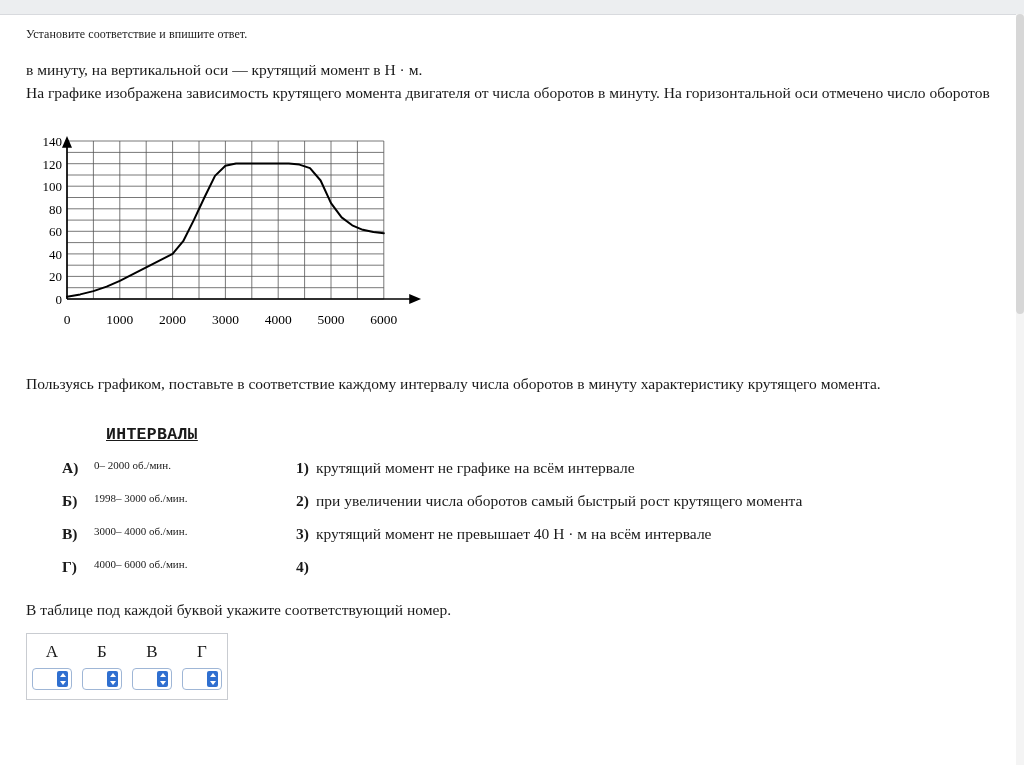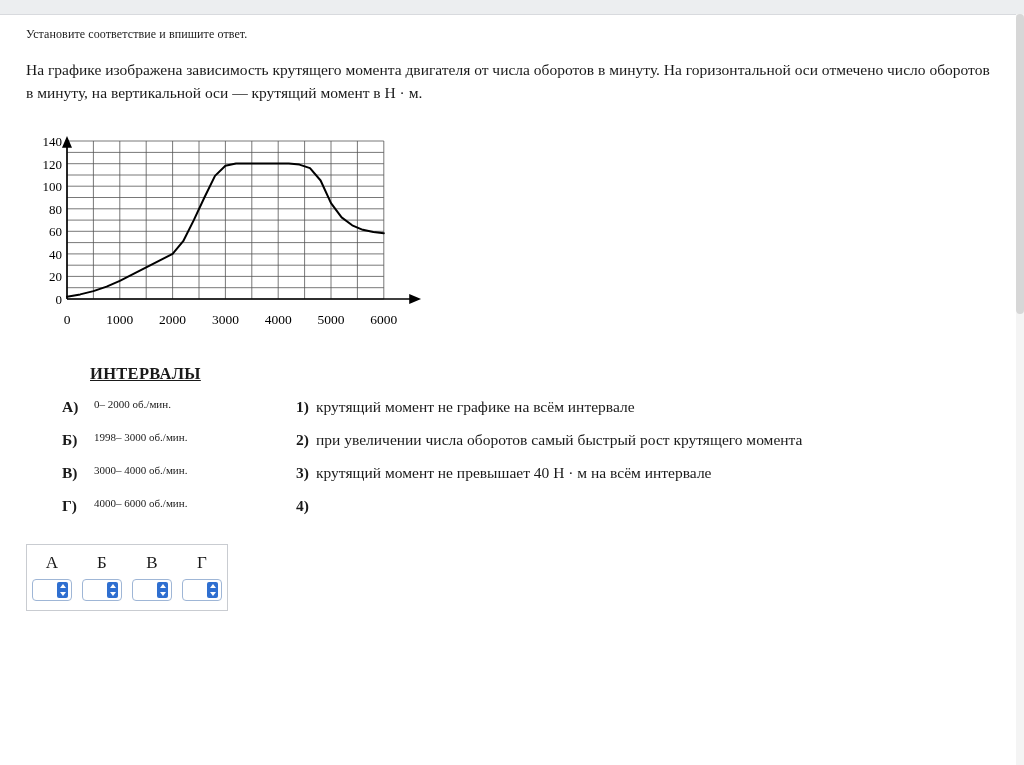--- a/index.html
+++ b/index.html
@@ -59,21 +59,21 @@
     position: relative;
     height: 26px;
   }
   .col-head {
     position: absolute;
     font-weight: bold;
     font-size: 16.5px;
     text-decoration: underline;
     letter-spacing: 0.3px;
   }
-  .col-head.left { left: 64px; }
+  .col-head.left { left: 80px; font-family: Liberation Mono, monospace; }
   .col-head.right { left: 474px; }
 
   .match-rows {
     margin-top: 8px;
     position: relative;
   }
   .match-row {
     position: relative;
     height: 33px;
   }
@@ -195,22 +195,22 @@
 <div class="topbar"></div>
 
 <div class="scrollbar">
   <div class="thumb"></div>
 </div>
 
 <div class="page">
 
   <div class="task-title">Установите соответствие и впишите ответ.</div>
 
+  <p class="para nojust">в минуту, на вертикальной оси —  крутящий момент в Н · м.</p>
   <p class="para">На графике изображена зависимость крутящего момента двигателя от числа оборотов в минуту. На горизонтальной оси отмечено число оборотов</p>
-  <p class="para nojust">в минуту, на вертикальной оси —  крутящий момент в Н · м.</p>
 
   <div class="chart-wrap">
     <svg class="chart-svg" width="420" height="200" viewBox="0 0 420 200">
 
       <g stroke="#555" stroke-width="0.8">
 
         <line x1="37" y1="7" x2="37" y2="165"></line>
         <line x1="63.4" y1="7" x2="63.4" y2="165"></line>
         <line x1="89.8" y1="7" x2="89.8" y2="165"></line>
         <line x1="116.2" y1="7" x2="116.2" y2="165"></line>
@@ -266,20 +266,21 @@
         <text x="89.8" y="190">1000</text>
         <text x="142.6" y="190">2000</text>
         <text x="195.4" y="190">3000</text>
         <text x="248.2" y="190">4000</text>
         <text x="301" y="190">5000</text>
         <text x="353.8" y="190">6000</text>
       </g>
     </svg>
   </div>
 
+  <p class="para" style="margin-top:38px;">Пользуясь графиком, поставьте в соответствие каждому интервалу числа оборотов в минуту характеристику крутящего момента.</p>
 
   <div class="lists-head">
     <div class="col-head left">ИНТЕРВАЛЫ</div>
   </div>
 
   <div class="match-rows">
     <div class="match-row">
       <span class="mr-letter">А)</span>
       <span class="mr-interval">0– 2000 об./мин.</span>
       <span class="mr-num">1)</span>
@@ -297,20 +298,21 @@
       <span class="mr-num">3)</span>
       <span class="mr-char">крутящий момент не превышает 40  Н · м на всём интервале</span>
     </div>
     <div class="match-row">
       <span class="mr-letter">Г)</span>
       <span class="mr-interval">4000– 6000 об./мин.</span>
       <span class="mr-num">4)</span>
     </div>
   </div>
 
+  <div class="note">В таблице под каждой буквой укажите соответствующий номер.</div>
 
   <div class="answer-table">
     <div class="hdr">
       <div>А</div>
       <div>Б</div>
       <div>В</div>
       <div>Г</div>
     </div>
     <div class="cells">
       <div>

